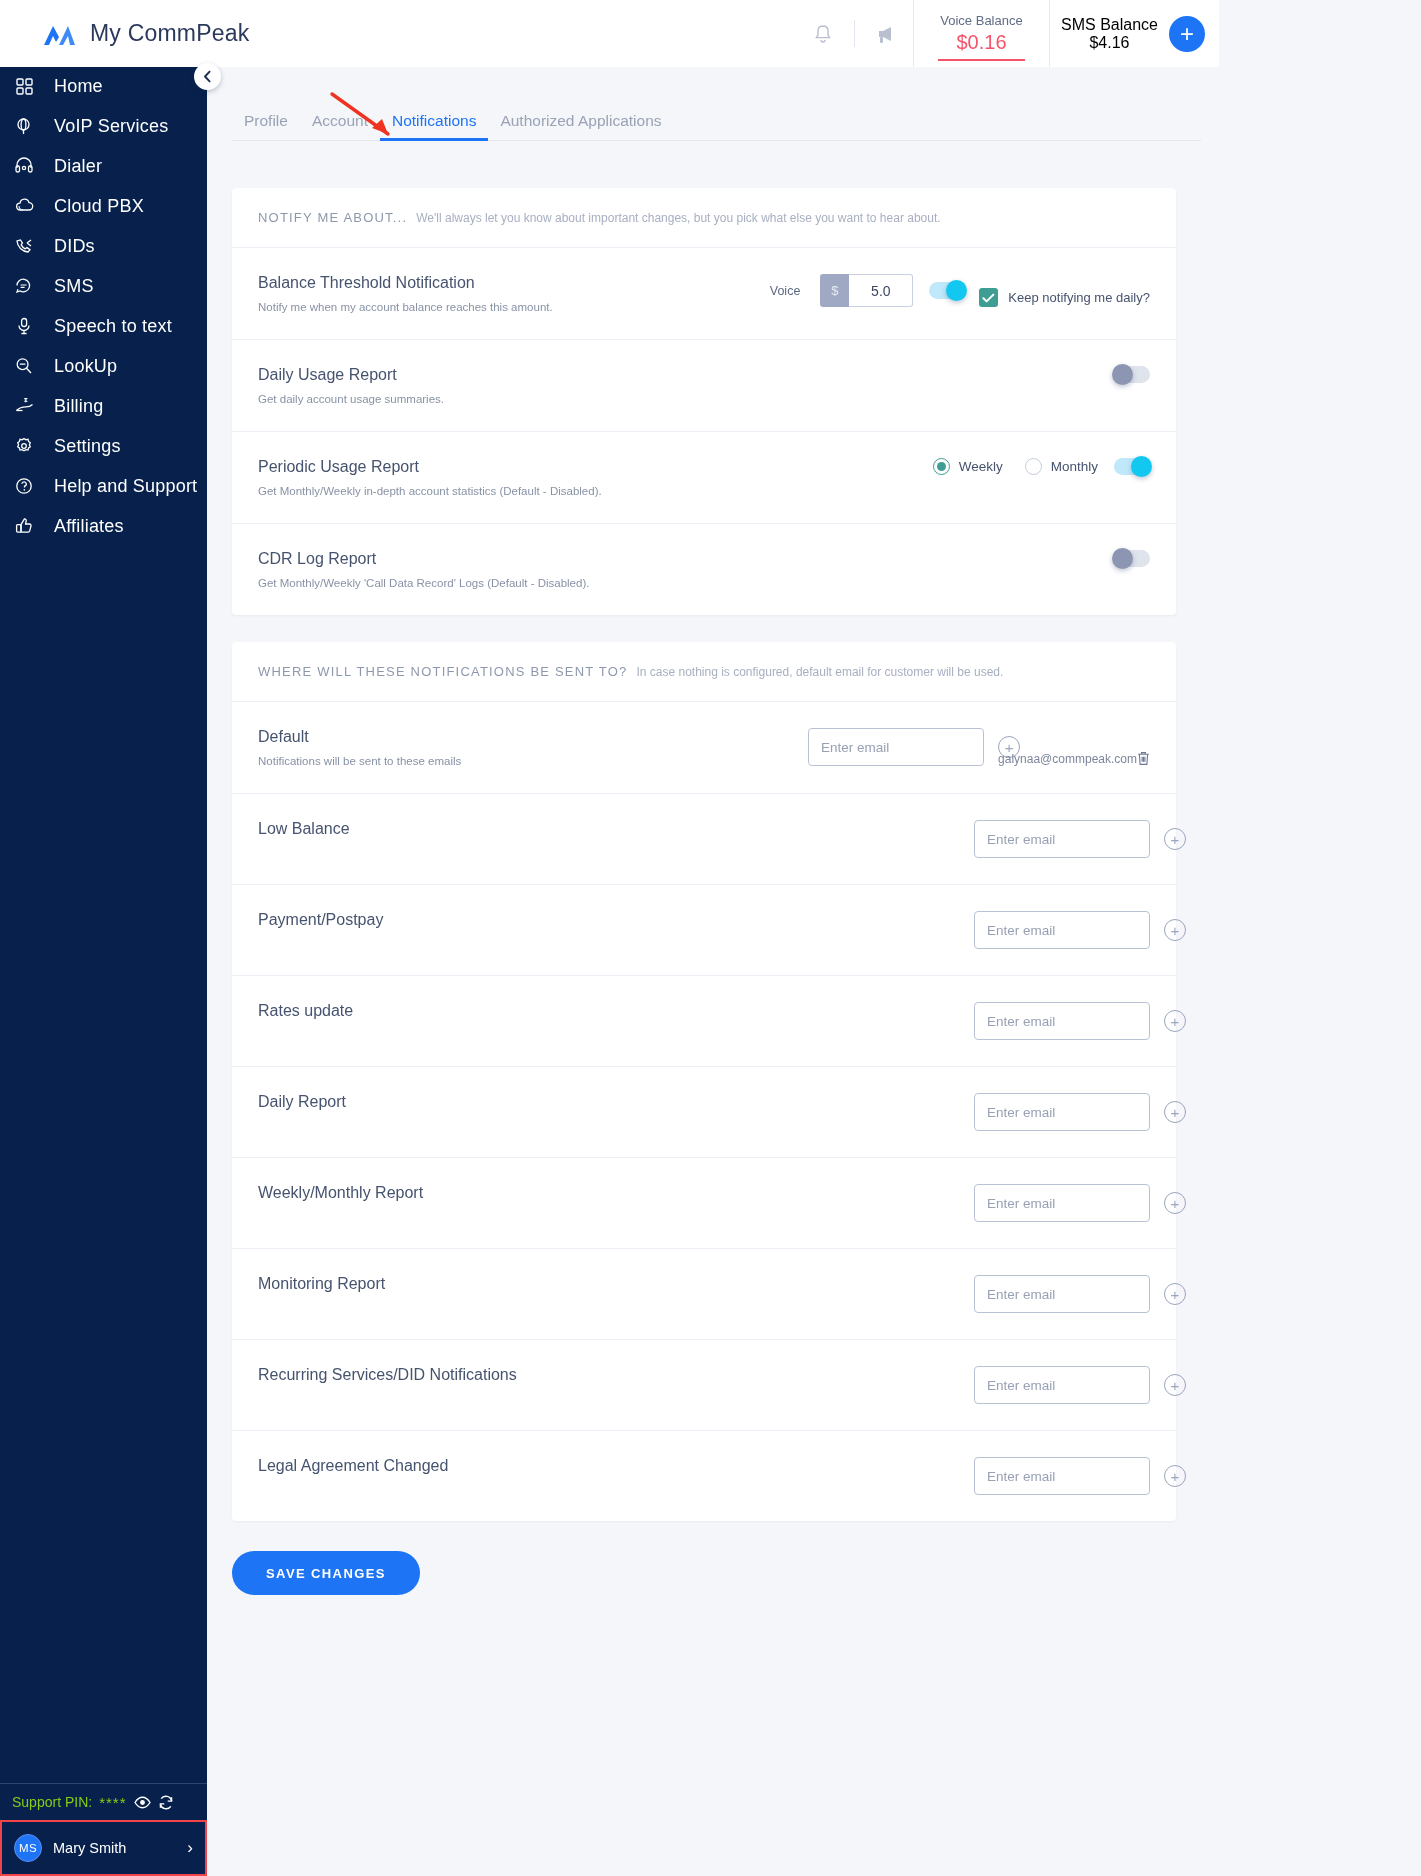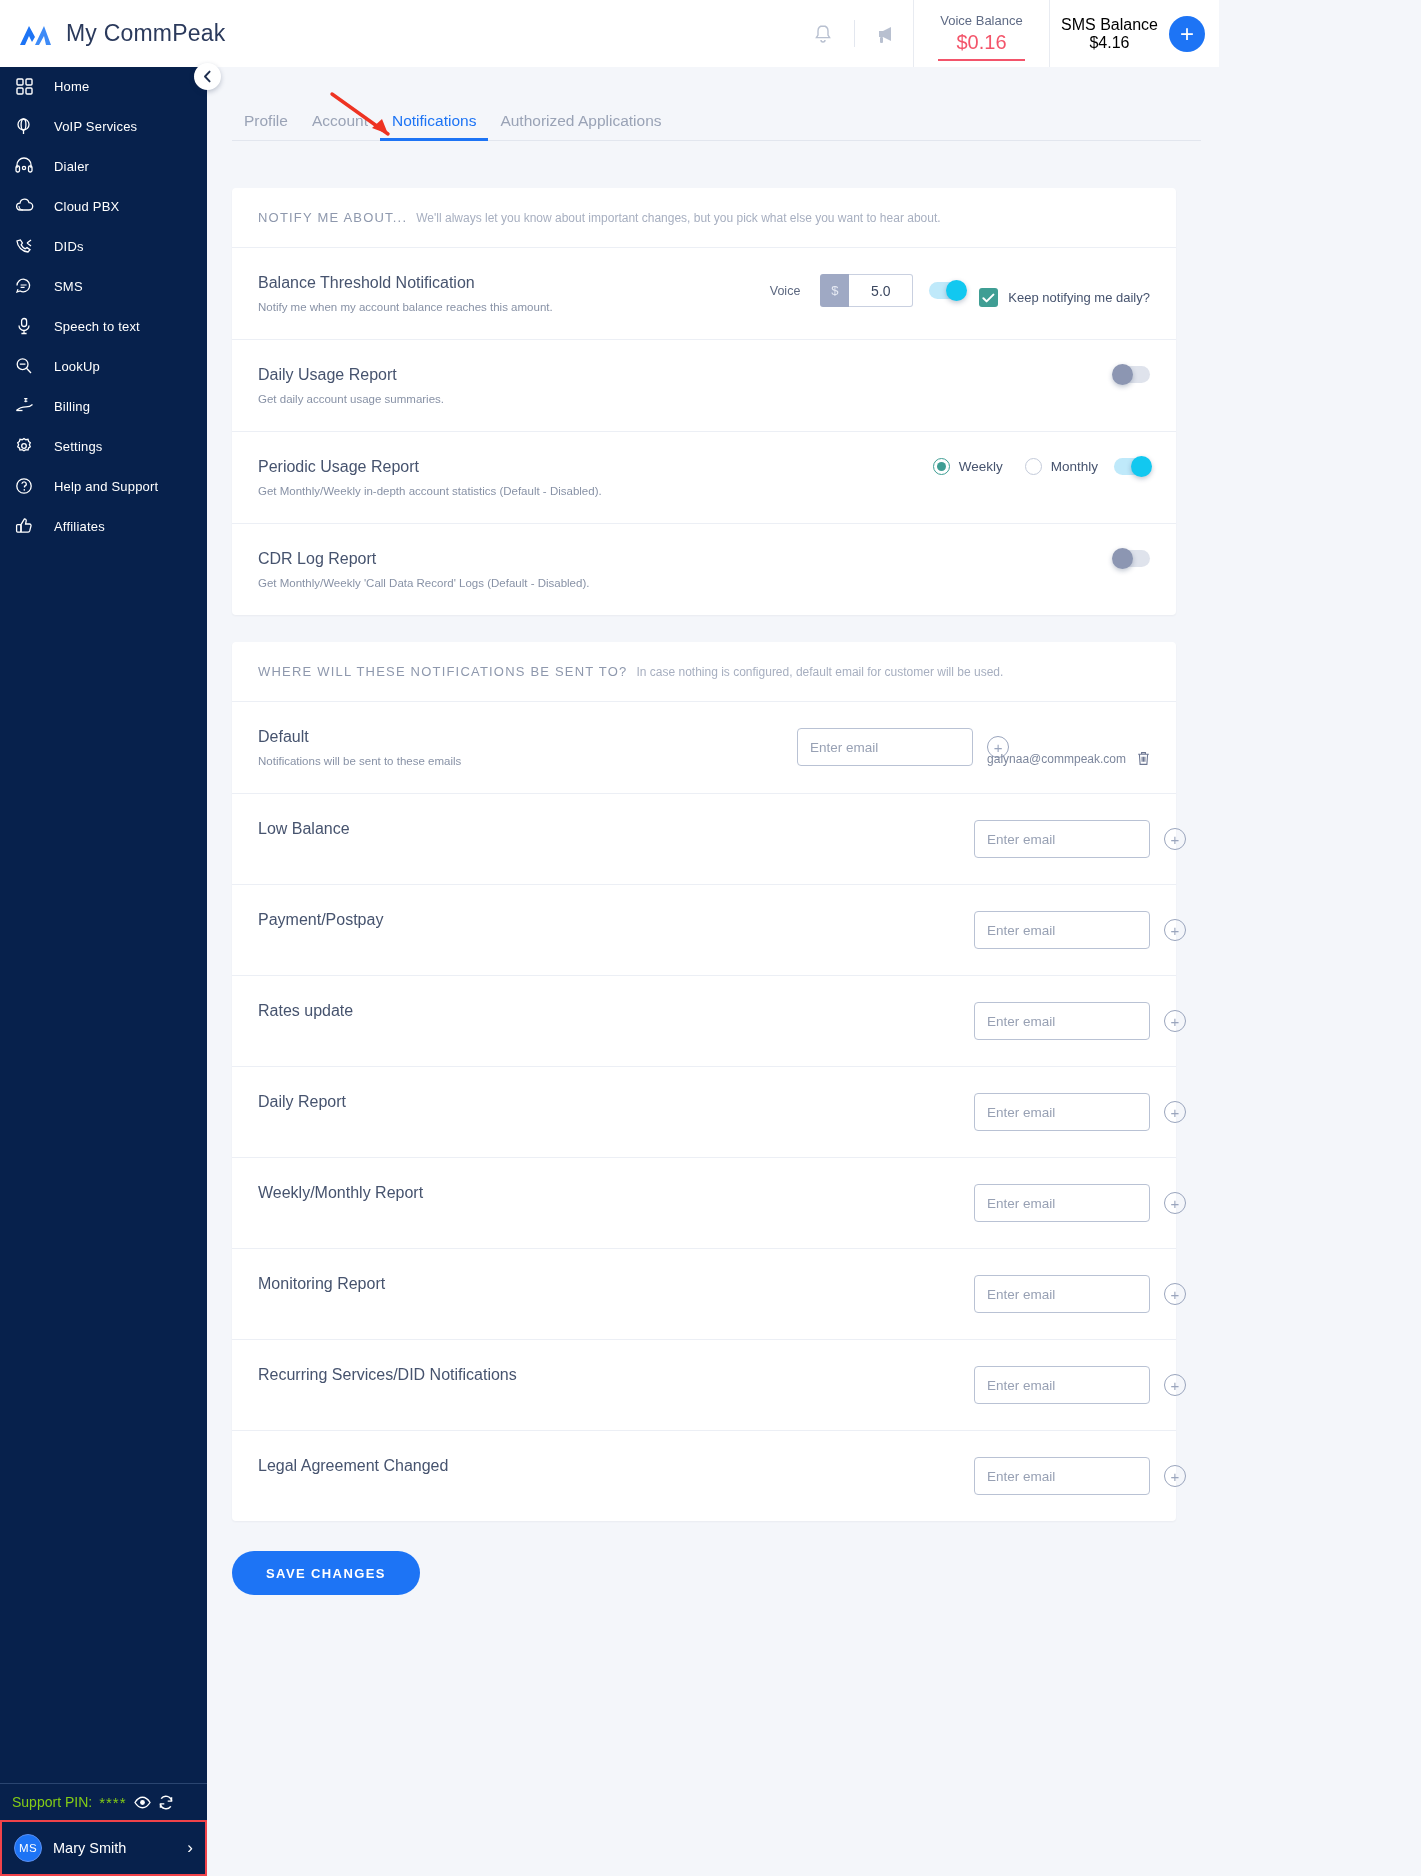--- a/index.html
+++ b/index.html
@@ -9,20 +9,21 @@
     background: #f4f6fa;
     overflow: hidden;
   }
   .app { position: relative; width: 1421px; height: 1876px; }
 
   
   .topbar {
     position: absolute; top: 0; left: 0; width: 1219px; height: 67px;
     background: #ffffff; display: flex; align-items: center;
     z-index: 30;
+    padding-left: 24px;
   }
   .brand { display: flex; align-items: center; padding-left: 18px; gap: 14px; }
   .logo-mark { width: 34px; height: 28px; display: block; }
   .brand-title { font-size: 23px; color: #2b3a5c; letter-spacing: .2px; }
 
   .topbar-right { margin-left: auto; display: flex; align-items: stretch; height: 67px; }
   .icon-btn {
     width: 54px; display: flex; align-items: center; justify-content: center;
     color: #b8c0d0; cursor: pointer;
   }
@@ -52,21 +53,21 @@
   .sidebar {
     position: absolute; top: 58px; left: 0; width: 207px; height: 1818px;
     background: #07214c; z-index: 20;
   }
   .nav-list { padding-top: 8px; }
   .nav-item {
     height: 40px; display: flex; align-items: center; gap: 16px;
     padding-left: 10px; color: #ffffff; cursor: pointer;
   }
   .nav-item .ic { width: 28px; display: flex; align-items: center; justify-content: center; color: #fff; }
-  .nav-item .tx { font-size: 13px; letter-spacing: .2px; }
+  .nav-item .tx { font-size: 18px; letter-spacing: .2px; }
 
   .sidebar-bottom { position: absolute; bottom: 0; left: 0; width: 207px; }
   .pin-row {
     height: 37px; display: flex; align-items: center; gap: 7px;
     padding-left: 12px; color: #84cc16; font-size: 14px;
     border-top: 1px solid #2a4570;
   }
   .pin-row .stars { letter-spacing: 1px; font-size: 15px; }
   .pin-icon { cursor: pointer; display:flex; align-items:center; }
   .user-row {
@@ -183,21 +184,21 @@
   .email-field input {
     flex: 1; border: none; outline: none; font-size: 13.5px; color: #46536e;
     background: transparent; font-family: "Liberation Sans", sans-serif;
   }
   .email-field input::placeholder { color: #98a1b4; }
   .add-btn {
     width: 22px; height: 22px; border-radius: 50%; border: 1.5px solid #9aa5bd;
     color: #9aa5bd; display: flex; align-items: center; justify-content: center;
     font-size: 15px; line-height: 1; cursor: pointer; flex: none;
   }
-  .email-chip { display: flex; align-items: center; gap: 11px; }
+  .email-chip { display: flex; align-items: center; }
   .email-chip .addr { font-size: 12px; color: #7c869c; }
   .trash { cursor: pointer; color: #6d7792; display: flex; }
 
   .save-bar { padding: 30px 25px 40px 25px; }
   .save-btn {
     background: #1d74f5; color: #fff; border: none; border-radius: 22px;
     height: 44px; padding: 0 34px; font-size: 13px; letter-spacing: 1.4px;
     font-weight: bold; cursor: pointer; font-family: "Liberation Sans", sans-serif;
   }
   .gap { height: 27px; }

